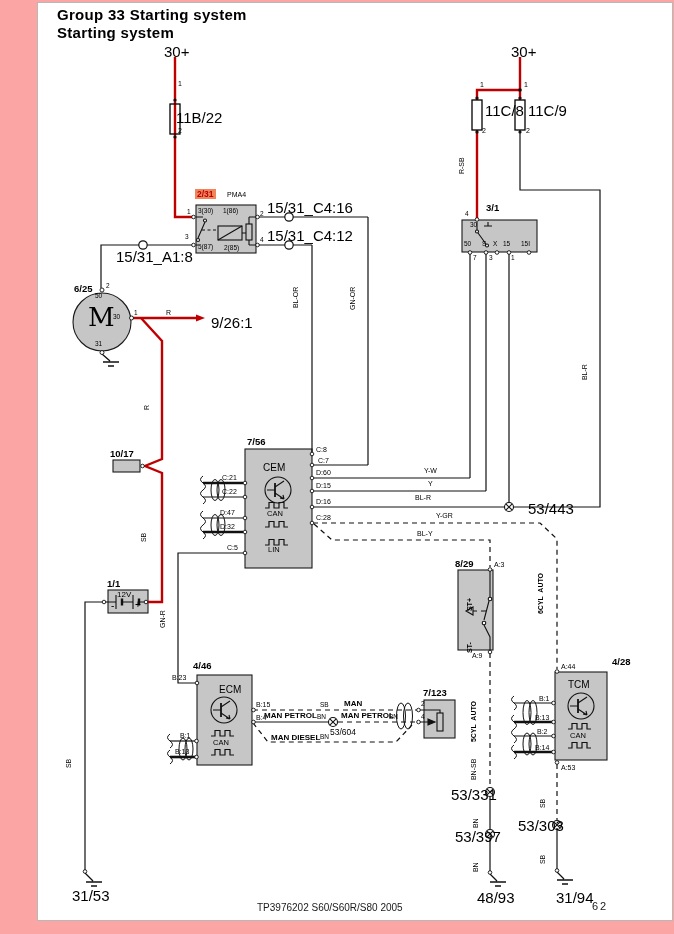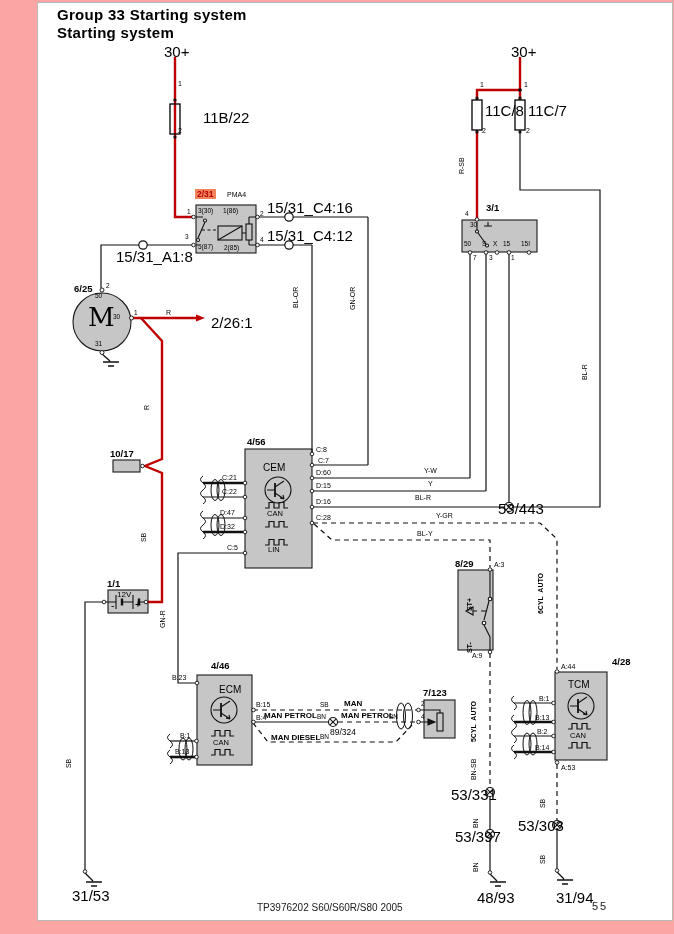--- a/index.html
+++ b/index.html
@@ -261,21 +261,21 @@
         <circle cx="520" cy="132" r="1.6"></circle>
       <circle cx="520" cy="90" r="1.8"></circle>
     </g>
   </svg>
 
   <div class="lbl s15" style="left:57px;top:6px">Group 33 Starting system</div>
   <div class="lbl s15" style="left:57px;top:24px">Starting system</div>
 
   <div class="lbl s9" style="left:164px;top:43px">30+</div>
   <div class="lbl s7" style="left:178px;top:80px">1</div>
-  <div class="lbl s9" style="left:203px;top:109px">11B/22</div>
+  <div class="lbl s9" style="left:176px;top:109px">11B/22</div>
   <div class="lbl s7" style="left:178px;top:127px">2</div>
 
   <div class="lbl tag" style="left:195px;top:189px">2/31</div>
   <div class="lbl s7" style="left:227px;top:191px">PMA4</div>
   <div class="lbl s65" style="left:198px;top:207px">3(30)</div>
   <div class="lbl s65" style="left:223px;top:207px">1(86)</div>
   <div class="lbl s65" style="left:198px;top:243px">5(87)</div>
   <div class="lbl s65" style="left:224px;top:244px">2(85)</div>
   <div class="lbl s65" style="left:187px;top:208px">1</div>
   <div class="lbl s65" style="left:260px;top:210px">2</div>
@@ -283,21 +283,21 @@
   <div class="lbl s65" style="left:260px;top:236px">4</div>
 
   <div class="lbl s9" style="left:267px;top:199px">15/31_C4:16</div>
   <div class="lbl s9" style="left:267px;top:227px">15/31_C4:12</div>
   <div class="lbl s9" style="left:116px;top:248px">15/31_A1:8</div>
 
   <div class="lbl s9" style="left:511px;top:43px">30+</div>
   <div class="lbl s7" style="left:480px;top:81px">1</div>
   <div class="lbl s7" style="left:524px;top:81px">1</div>
   <div class="lbl s9" style="left:485px;top:102px">11C/8</div>
-  <div class="lbl s9" style="left:528px;top:102px">11C/7</div>
+  <div class="lbl s9" style="left:528px;top:102px">11C/9</div>
   <div class="lbl s7" style="left:482px;top:127px">2</div>
   <div class="lbl s7" style="left:526px;top:127px">2</div>
 
   <div class="lbl s95" style="left:486px;top:203px">3/1</div>
   <div class="lbl s65" style="left:465px;top:210px">4</div>
   <div class="lbl s65" style="left:470px;top:221px">30</div>
   <div class="lbl s65" style="left:464px;top:240px">50</div>
   <div class="lbl s65" style="left:482px;top:240px">S</div>
   <div class="lbl s65" style="left:493px;top:240px">X</div>
   <div class="lbl s65" style="left:503px;top:240px">15</div>
@@ -307,67 +307,67 @@
   <div class="lbl s65" style="left:511px;top:254px">1</div>
 
   <div class="lbl s95" style="left:74px;top:284px">6/25</div>
   <div class="lbl s65" style="left:106px;top:282px">2</div>
   <div class="lbl s65" style="left:95px;top:292px">50</div>
   <div class="lbl serif" style="left:88px;top:303px;font-size:26px">M</div>
   <div class="lbl s65" style="left:113px;top:313px">30</div>
   <div class="lbl s65" style="left:134px;top:309px">1</div>
   <div class="lbl s65" style="left:95px;top:340px">31</div>
   <div class="lbl s7" style="left:166px;top:309px">R</div>
-  <div class="lbl s9" style="left:211px;top:314px">2/26:1</div>
+  <div class="lbl s9" style="left:211px;top:314px">9/26:1</div>
 
   <div class="lbl s95" style="left:110px;top:449px">10/17</div>
 
-  <div class="lbl s95" style="left:247px;top:437px">4/56</div>
+  <div class="lbl s95" style="left:247px;top:437px">7/56</div>
   <div class="lbl s10" style="left:263px;top:462px">CEM</div>
   <div class="lbl s75" style="left:267px;top:510px">CAN</div>
   <div class="lbl s75" style="left:268px;top:546px">LIN</div>
   <div class="lbl s7" style="left:222px;top:474px">C:21</div>
   <div class="lbl s7" style="left:222px;top:488px">C:22</div>
   <div class="lbl s7" style="left:220px;top:509px">D:47</div>
   <div class="lbl s7" style="left:220px;top:523px">D:32</div>
   <div class="lbl s7" style="left:227px;top:544px">C:5</div>
   <div class="lbl s7" style="left:316px;top:446px">C:8</div>
   <div class="lbl s7" style="left:318px;top:457px">C:7</div>
   <div class="lbl s7" style="left:316px;top:469px">D:60</div>
   <div class="lbl s7" style="left:316px;top:482px">D:15</div>
   <div class="lbl s7" style="left:316px;top:498px">D:16</div>
   <div class="lbl s7" style="left:316px;top:514px">C:28</div>
 
-  <div class="lbl s9" style="left:498px;top:500px">53/443</div>
+  <div class="lbl s9" style="left:528px;top:500px">53/443</div>
   <div class="lbl s7" style="left:424px;top:467px">Y-W</div>
   <div class="lbl s7" style="left:428px;top:480px">Y</div>
   <div class="lbl s7" style="left:415px;top:494px">BL-R</div>
   <div class="lbl s7" style="left:436px;top:512px">Y-GR</div>
   <div class="lbl s7" style="left:417px;top:530px">BL-Y</div>
 
   <div class="lbl s95" style="left:107px;top:579px">1/1</div>
   <div class="lbl" style="left:117px;top:590px">12V</div>
   <div class="lbl s10" style="left:111px;top:600px">-</div>
   <div class="lbl s10" style="left:135px;top:599px">+</div>
   <div class="lbl s9" style="left:72px;top:887px">31/53</div>
 
-  <div class="lbl s95" style="left:211px;top:661px">4/46</div>
+  <div class="lbl s95" style="left:193px;top:661px">4/46</div>
   <div class="lbl s7" style="left:172px;top:674px">B:23</div>
   <div class="lbl s10" style="left:219px;top:684px">ECM</div>
   <div class="lbl s75" style="left:213px;top:739px">CAN</div>
   <div class="lbl s7" style="left:180px;top:732px">B:1</div>
   <div class="lbl s7" style="left:175px;top:748px">B:13</div>
   <div class="lbl s7" style="left:256px;top:701px">B:15</div>
   <div class="lbl s7" style="left:256px;top:714px">B:4</div>
 
   <div class="lbl s65" style="left:320px;top:701px">SB</div>
   <div class="lbl b" style="left:344px;top:699px">MAN</div>
   <div class="lbl b" style="left:264px;top:711px">MAN PETROL</div>
   <div class="lbl s65" style="left:317px;top:713px">BN</div>
-  <div class="lbl s85" style="left:330px;top:728px">89/324</div>
+  <div class="lbl s85" style="left:330px;top:728px">53/604</div>
   <div class="lbl b" style="left:341px;top:711px">MAN PETROL</div>
   <div class="lbl s65" style="left:389px;top:713px">BN</div>
   <div class="lbl b" style="left:271px;top:733px">MAN DIESEL</div>
   <div class="lbl s65" style="left:320px;top:733px">BN</div>
 
   <div class="lbl s95" style="left:423px;top:688px">7/123</div>
   <div class="lbl s65" style="left:421px;top:700px">2</div>
   <div class="lbl s65" style="left:421px;top:713px">4</div>
 
   <div class="lbl s95" style="left:455px;top:559px">8/29</div>
@@ -402,14 +402,14 @@
   <div class="lbl s7 v" style="left:478px;top:772px">BN-SB</div>
   <div class="lbl s7 v" style="left:480px;top:820px">BN</div>
   <div class="lbl s7 v" style="left:480px;top:864px">BN</div>
   <div class="lbl s7 v b" style="left:545px;top:606px">6CYL  AUTO</div>
   <div class="lbl s7 v" style="left:547px;top:800px">SB</div>
   <div class="lbl s7 v" style="left:547px;top:856px">SB</div>
   <div class="lbl s7 v b" style="left:474px;top:603px">ST+</div>
   <div class="lbl s7 v b" style="left:474px;top:645px">ST-</div>
 
   <div class="lbl s10 fineprint" style="left:257px;top:902px;font-size:10px">TP3976202 S60/S60R/S80 2005</div>
-  <div class="lbl fineprint" style="left:592px;top:900px;font-size:11px;letter-spacing:2px">55</div>
+  <div class="lbl fineprint" style="left:592px;top:900px;font-size:11px;letter-spacing:2px">62</div>
 </div>
 
 </body></html>

